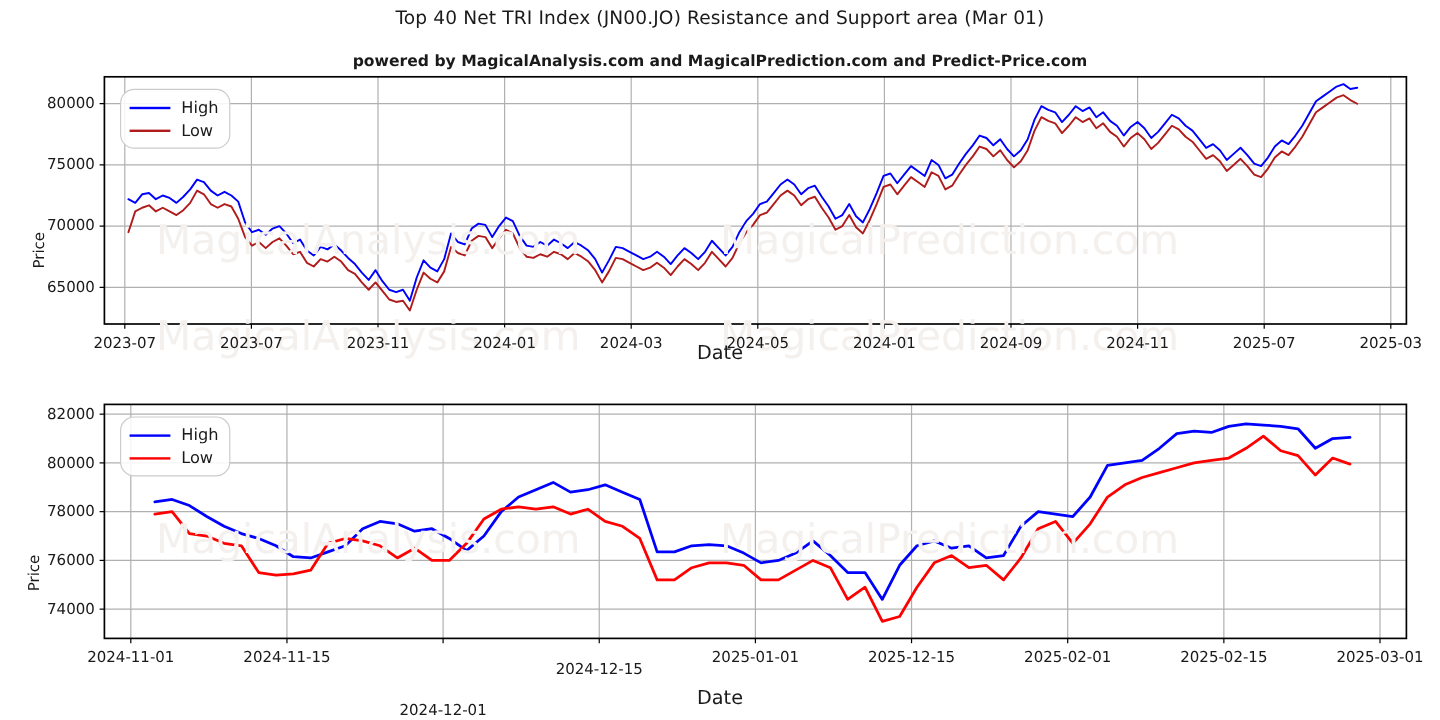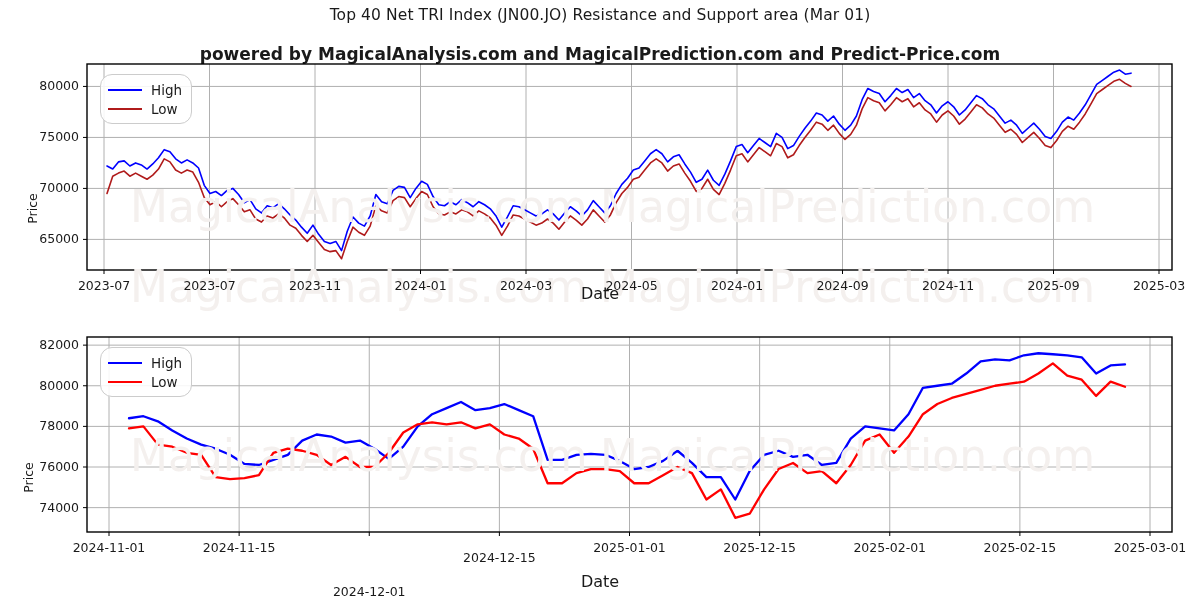--- a/index.html
+++ b/index.html
@@ -30,21 +30,21 @@
     font-size: 15.5px;
     color: #1a1a1a;
     letter-spacing: 0.1px;
   }
   .subtitle {
     position: absolute;
     top: 44px;
     left: 0;
     width: 1200px;
     text-align: center;
-    font-size: 17px;
+    font-size: 13px;
     font-weight: bold;
     color: #1a1a1a;
   }
   .panel {
     position: absolute;
   }
   .axis-ylabel {
     position: absolute;
     font-size: 12.5px;
     color: #1a1a1a;
@@ -89,21 +89,21 @@
     border-top-width: 2.4px;
     border-top-style: solid;
     margin-right: 9px;
   }
   .legend-text {
     font-size: 13.5px;
     color: #1a1a1a;
   }
   .watermark {
     position: absolute;
-    font-size: 44px;
+    font-size: 34px;
     color: #f4f0ee;
     white-space: nowrap;
     pointer-events: none;
     user-select: none;
   }
   svg { display: block; }
 </style>
 </head>
 <body>
 
@@ -164,21 +164,21 @@
       <div class="tick-label tick-y" style="left: 3px; top: 22.4356px; width: 76px;">80000</div>
       <div class="tick-label tick-x" style="left: 44px; top: 222px; width: 120px;">2023-07</div>
       <div class="tick-label tick-x" style="left: 149.5px; top: 222px; width: 120px;">2023-07</div>
       <div class="tick-label tick-x" style="left: 255px; top: 222px; width: 120px;">2023-11</div>
       <div class="tick-label tick-x" style="left: 360.5px; top: 222px; width: 120px;">2024-01</div>
       <div class="tick-label tick-x" style="left: 466px; top: 222px; width: 120px;">2024-03</div>
       <div class="tick-label tick-x" style="left: 571.5px; top: 222px; width: 120px;">2024-05</div>
       <div class="tick-label tick-x" style="left: 677px; top: 222px; width: 120px;">2024-01</div>
       <div class="tick-label tick-x" style="left: 782.5px; top: 222px; width: 120px;">2024-09</div>
       <div class="tick-label tick-x" style="left: 888px; top: 222px; width: 120px;">2024-11</div>
-      <div class="tick-label tick-x" style="left: 993.5px; top: 222px; width: 120px;">2025-09</div>
+      <div class="tick-label tick-x" style="left: 993.5px; top: 222px; width: 120px;">2025-07</div>
       <div class="tick-label tick-x" style="left: 1099px; top: 222px; width: 120px;">2025-03</div>
     </div>
 
   <div class="panel" style="left:0; top:330px; width:1200px; height:270px;">
 
     <div class="watermark" style="left:130px; top:100px;">MagicalAnalysis.com</div>
     <div class="watermark" style="left:600px; top:100px;">MagicalPrediction.com</div>
 
     <svg id="svg-detail" width="1200" height="270" viewBox="0 0 1200 270">
         <line x1="87" y1="177.625" x2="1172" y2="177.625" stroke="#b0b0b0" stroke-width="1"></line>

